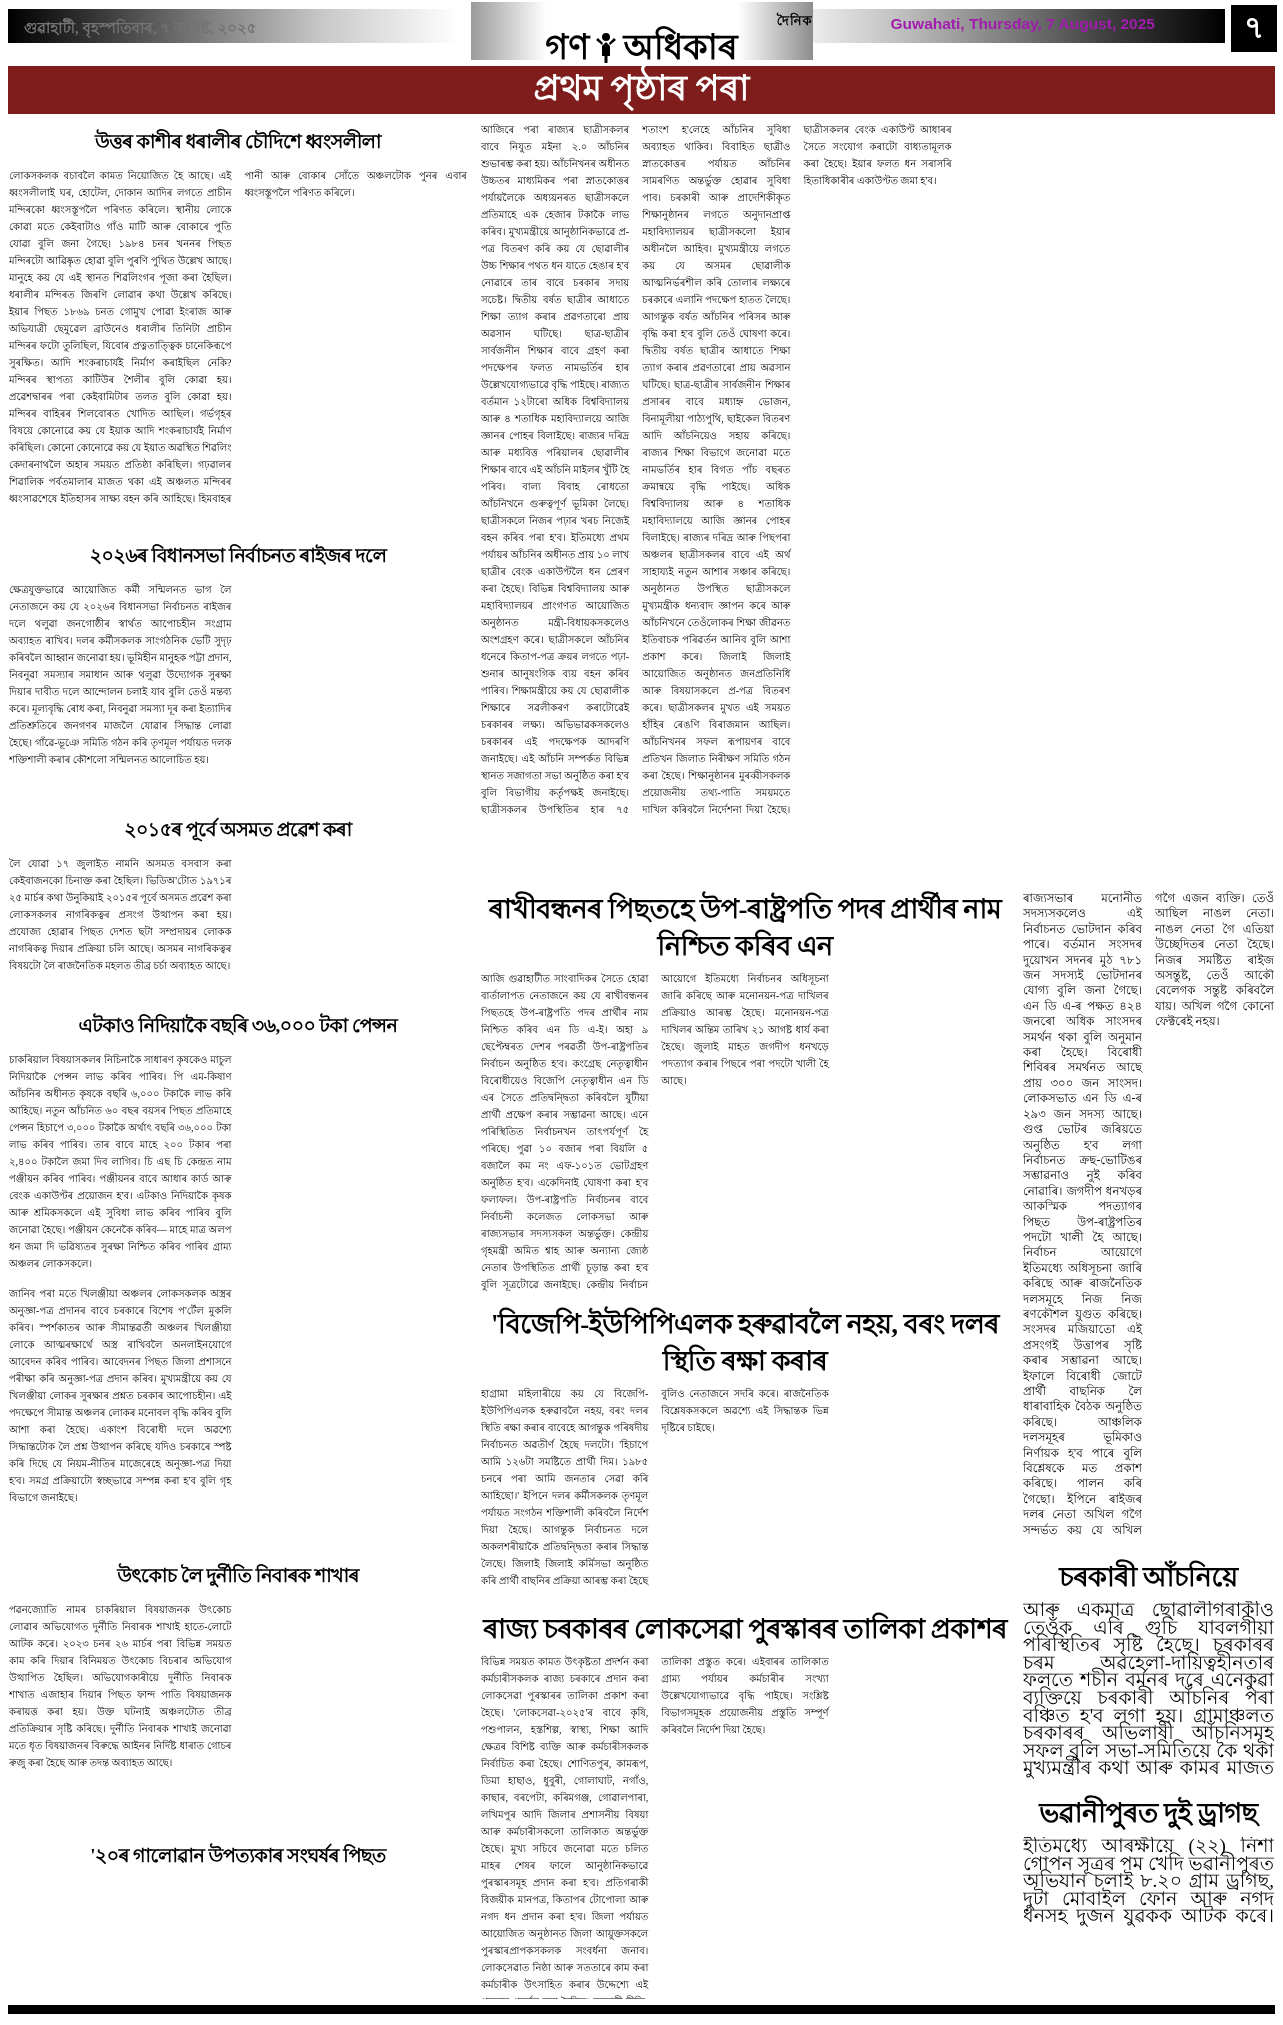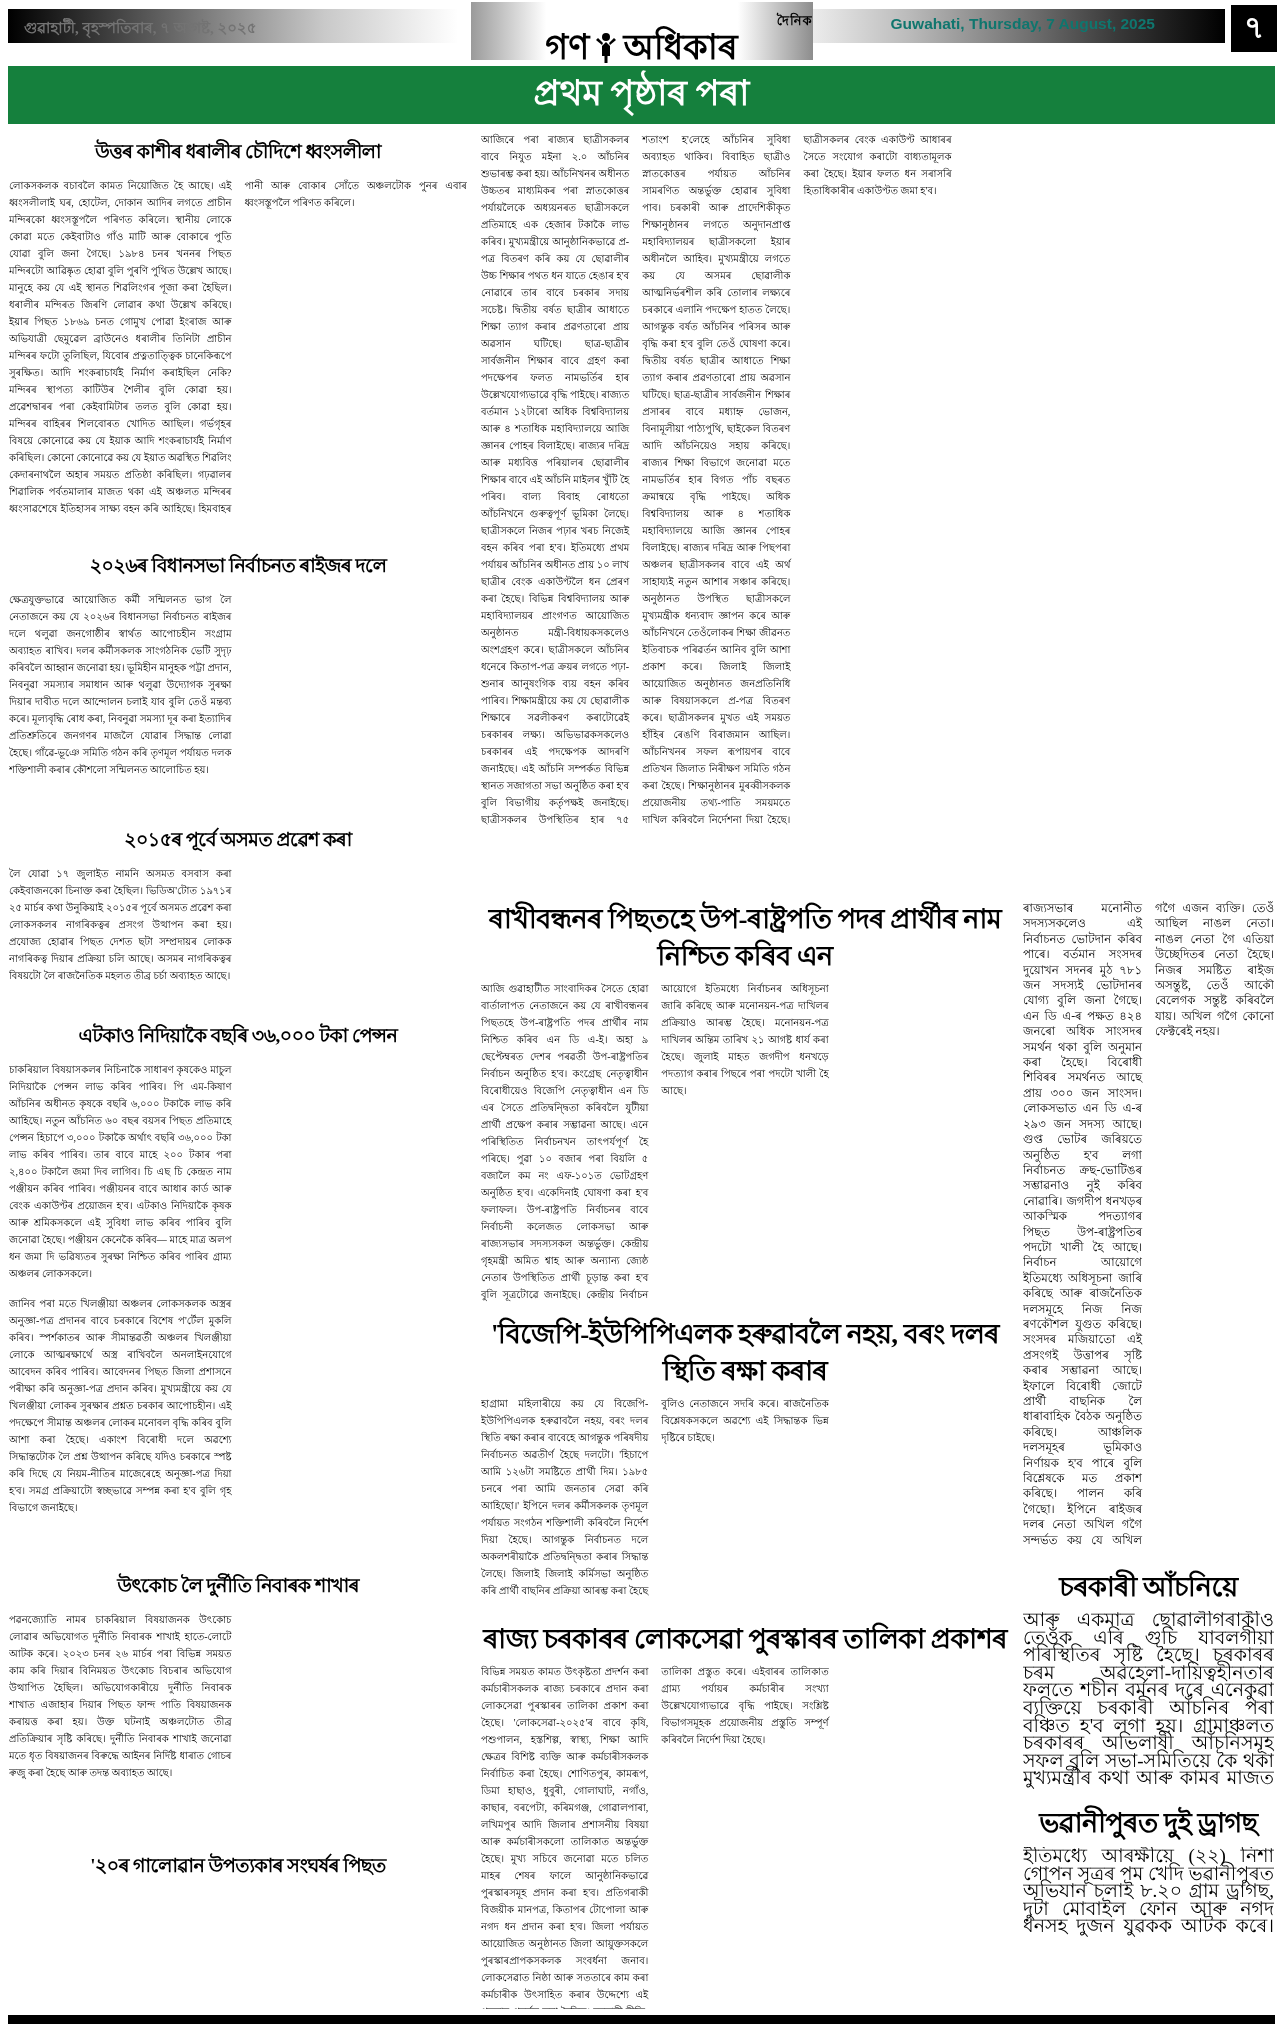--- a/index.html
+++ b/index.html
@@ -5,33 +5,33 @@
   html,body{margin:0;padding:0;background:#fff;}
   body{width:1283px;height:2025px;overflow:hidden;color:#000;
        font-family:"Liberation Serif","DejaVu Serif",serif;}
   .page{position:relative;width:1283px;height:2025px;background:#fff;}
 
   
   .header{position:relative;height:62px;}
   .gradbar{position:absolute;left:8px;right:58px;top:9px;height:34px;
     background:linear-gradient(90deg,#000 0%,#444 9%,#c9c9c9 26%,#fff 37%,#fff 63%,#bbb 74%,#3a3a3a 91%,#000 100%);}
   .date-left{position:absolute;left:24px;top:16px;color:#737373;font-size:15px;font-weight:bold;white-space:nowrap;}
-  .date-right{position:absolute;right:128px;top:15px;color:#0f766e;font-size:15.5px;font-weight:bold;
+  .date-right{position:absolute;right:128px;top:15px;color:#a21caf;font-size:15.5px;font-weight:bold;
     font-family:"Liberation Sans",sans-serif;white-space:nowrap;}
   .pagenum{position:absolute;right:6px;top:5px;width:46px;height:47px;background:#000;color:#fff;
     font-size:31px;font-weight:bold;display:flex;align-items:center;justify-content:center;}
   .masthead{position:absolute;left:50%;transform:translateX(-50%);top:2px;width:342px;height:58px;
     background:linear-gradient(90deg,#9a9a9a,#fff 22%,#fff 78%,#8d8d8d);text-align:center;}
   .masthead-top{font-size:13px;font-weight:bold;letter-spacing:1px;line-height:15px;margin-top:11px;text-align:right;}
   .masthead-main{display:flex;align-items:center;justify-content:center;gap:5px;
     font-size:35px;font-weight:900;line-height:40px;}
   .masthead-logo{width:24px;height:32px;display:inline-block;}
 
   
-  .banner{margin:4px 8px 0;height:58px;background:#15803d;display:flex;align-items:center;justify-content:center;}
+  .banner{margin:4px 8px 0;height:48px;background:#7f1d1d;display:flex;align-items:center;justify-content:center;}
   .banner span{color:#fff;font-size:35px;font-weight:bold;}
 
   
   .content{position:relative;margin:7px 9px 0;height:1878px;overflow:hidden;}
   .left-rail{position:absolute;left:0;top:0;width:458px;}
   .top-art{position:absolute;left:472px;top:0;width:793px;}
   .mid-rail{position:absolute;left:472px;top:770px;width:528px;}
   .right-rail{position:absolute;left:1014px;top:770px;width:251px;}
 
   .art{margin:0 0 6px 0;}

